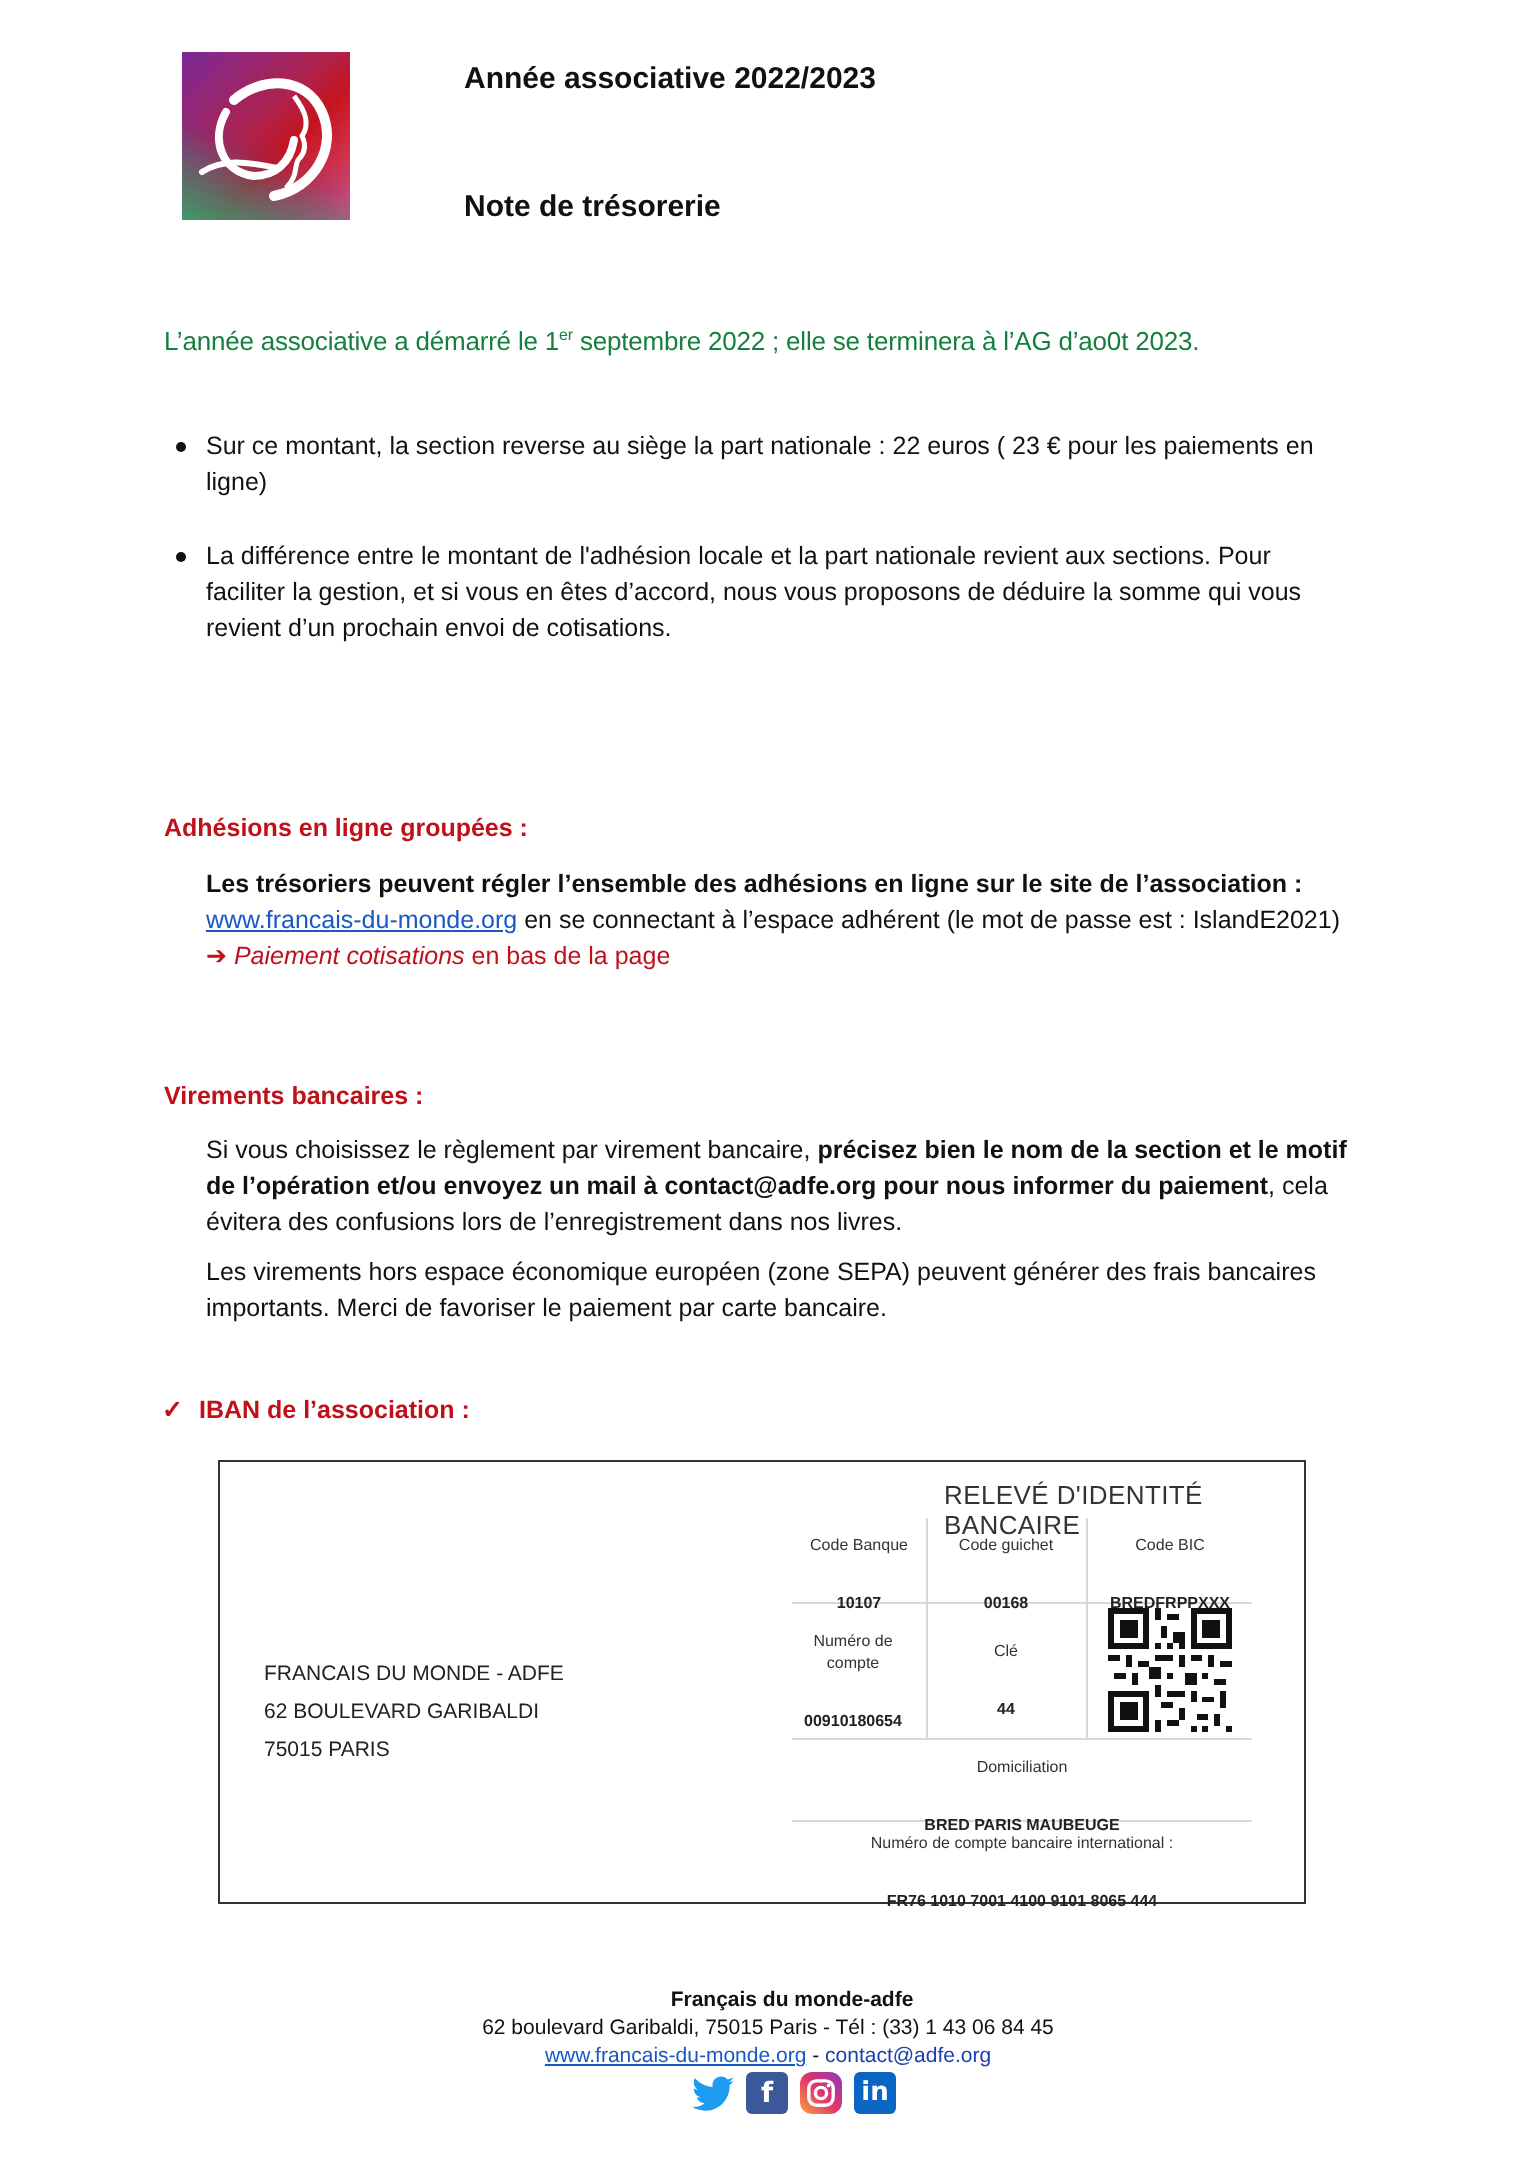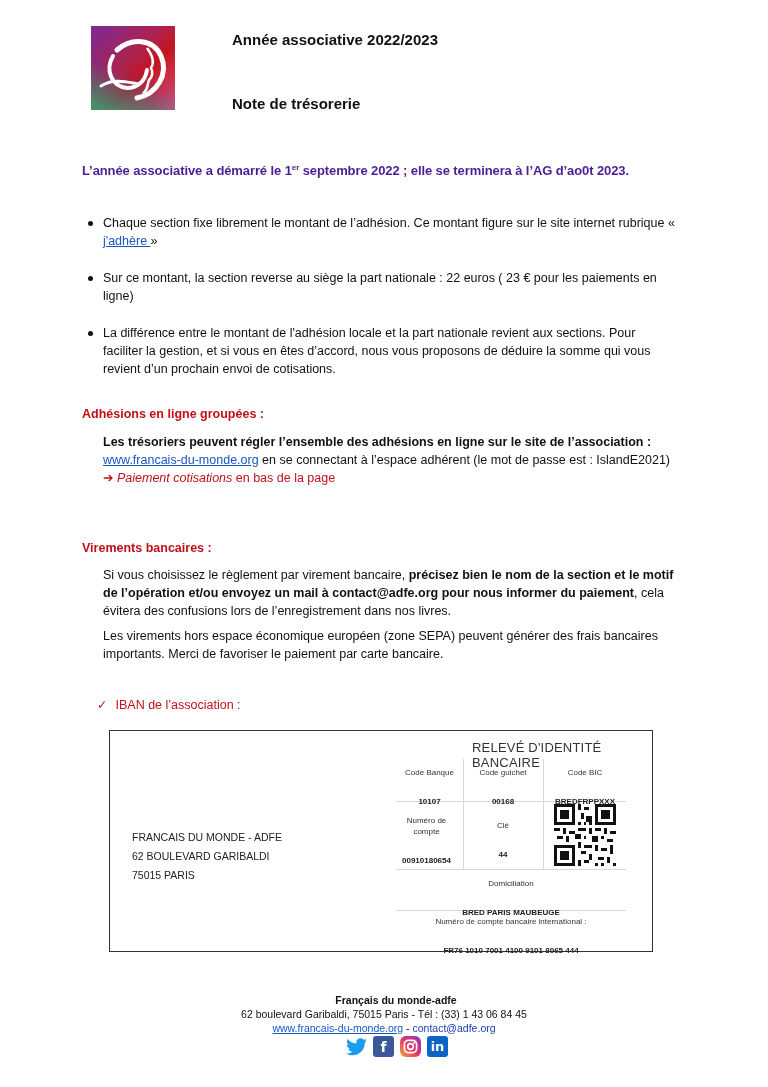--- a/index.html
+++ b/index.html
@@ -12,41 +12,41 @@
       overflow: hidden; }
     .logo-overlay { position: absolute; left: 0; bottom: 0; width: 100%; height: 100%;
       background: linear-gradient(25deg, rgba(60,170,100,0.85) 0%, rgba(60,170,100,0.0) 40%),
                   linear-gradient(200deg, rgba(0,0,0,0) 50%, rgba(50,70,170,0.55) 100%); }
     .logo svg { position: absolute; left: 0; top: 0; }
 
     .title { font-weight: bold; font-size: 15px; color: #111; margin-left: 41px; }
     .title1 { left: 191px; top: 31px; }
     .title2 { left: 191px; top: 95px; }
 
-    .intro { left: 82px; top: 163px; font-weight: bold; font-size: 13px; color: #4c1d95; letter-spacing: -0.1px; text-align: center; }
+    .intro { left: 82px; top: 163px; font-weight: normal; font-size: 13px; color: #15803d; letter-spacing: -0.1px; text-align: center; }
     .intro sup { font-size: 8px; vertical-align: 5px; }
 
     .bullets { left: 88px; top: 214px; width: 590px; font-size: 12.5px; line-height: 18px; }
     .bullet { position: relative; padding-left: 15px; margin-bottom: 19px; }
     .bullet .dot { position: absolute; left: 0; top: 7px; width: 5px; height: 5px; border-radius: 50%; background: #111; }
     .link { color: #1a56c4; text-decoration: underline; }
 
     .section-head { font-weight: bold; font-size: 12.5px; color: #c0101a; }
     .sh1 { left: 82px; top: 407px; }
     .sh2 { left: 82px; top: 541px; }
 
     .para { font-size: 12.5px; line-height: 18px; width: 580px; }
     .p1 { left: 103px; top: 433px; }
     .p2 { left: 103px; top: 566px; }
     .p3 { left: 103px; top: 627px; }
     .red-line { color: #c0101a; }
     .italic { font-style: italic; }
     .bold { font-weight: bold; margin-top: 24px; }
 
-    .iban-head { left: 81px; top: 697px; font-weight: normal; font-size: 12.5px; color: #c0101a; margin-left: 16px; }
+    .iban-head { left: 81px; top: 697px; font-weight: bold; font-size: 12.5px; color: #c0101a; }
     .iban-head .check { margin-right: 8px; }
 
     .rib { left: 109px; top: 730px; width: 544px; height: 222px; border: 1.5px solid #333; background: #fff; }
     .rib .addr { position: absolute; left: 22px; top: 97px; font-size: 10.5px; line-height: 19px; color: #222; }
     .rib .rib-title { position: absolute; left: 362px; top: 9px; font-size: 13px; color: #333; letter-spacing: 0.2px; }
     .rib .cell { position: absolute; text-align: center; font-size: 8px; color: #333; }
     .rib .cell .lab { display: block; line-height: 11px; }
     .rib .cell .val { display: block; font-weight: bold; font-size: 8px; margin-top: 19px; color: #222; }
     .hline { position: absolute; height: 1px; background: #d8d8d8; }
     .vline { position: absolute; width: 1px; background: #d8d8d8; }
@@ -78,24 +78,20 @@
   </svg>
 </div>
 <div class="abs title title1">Année associative 2022/2023</div>
 <div class="abs title title2">Note de trésorerie</div>
 
 <div class="abs intro">
   <span>L’année associative a démarré le 1</span><sup>er</sup><span> septembre 2022 ; elle se terminera à l’AG d’ao0t 2023.</span>
 </div>
 
 <div class="abs bullets">
-  <div class="bullet">
-    <span class="dot"></span>
-    <span>Chaque section fixe librement le montant de l’adhésion. Ce montant figure sur le site internet rubrique « </span><a class="link">j'adhère </a><span>»</span>
-  </div>
   <div class="bullet">
     <span class="dot"></span>
     <span>Sur ce montant, la section reverse au siège la part nationale : 22 euros ( 23 € pour les paiements en ligne)</span>
   </div>
   <div class="bullet">
     <span class="dot"></span>
     <span>La différence entre le montant de l'adhésion locale et la part nationale revient aux sections. Pour faciliter la gestion, et si vous en êtes d’accord, nous vous proposons de déduire la somme qui vous revient d’un prochain envoi de cotisations.</span>
   </div>
 </div>
 

